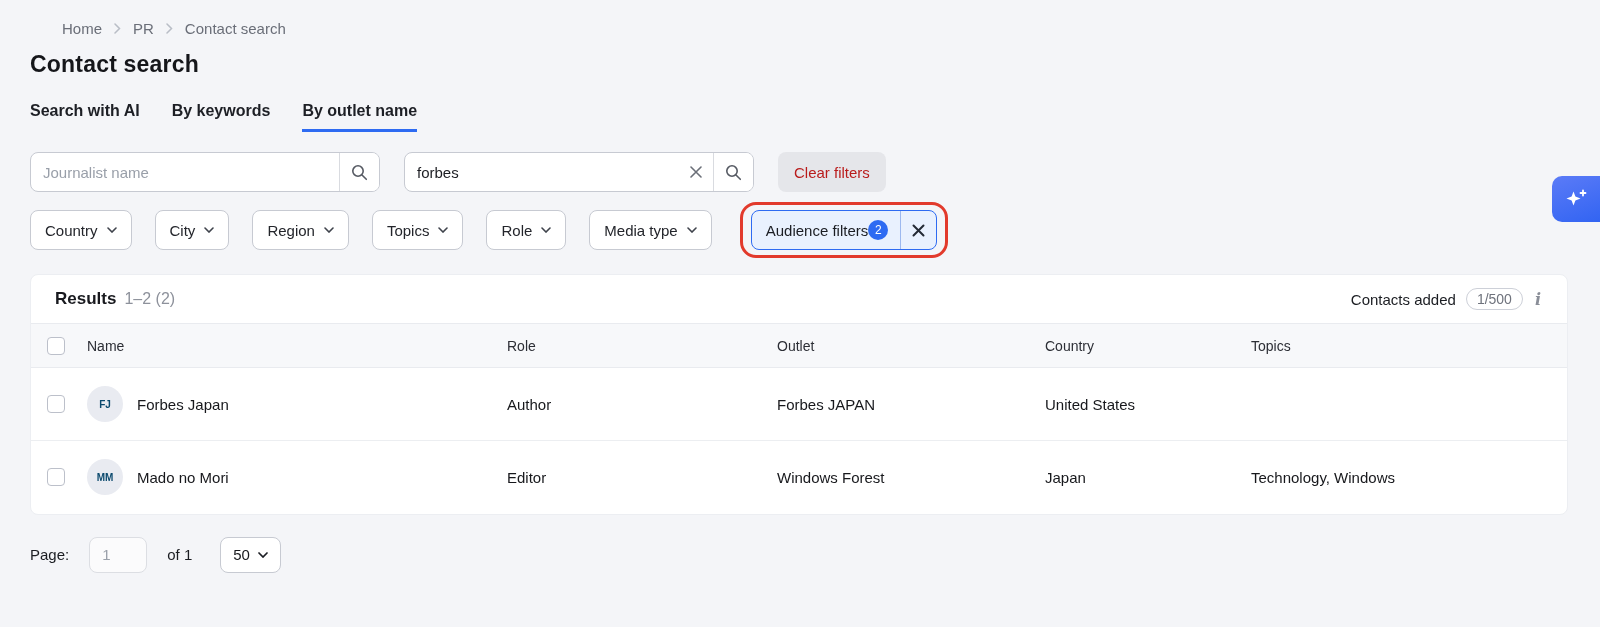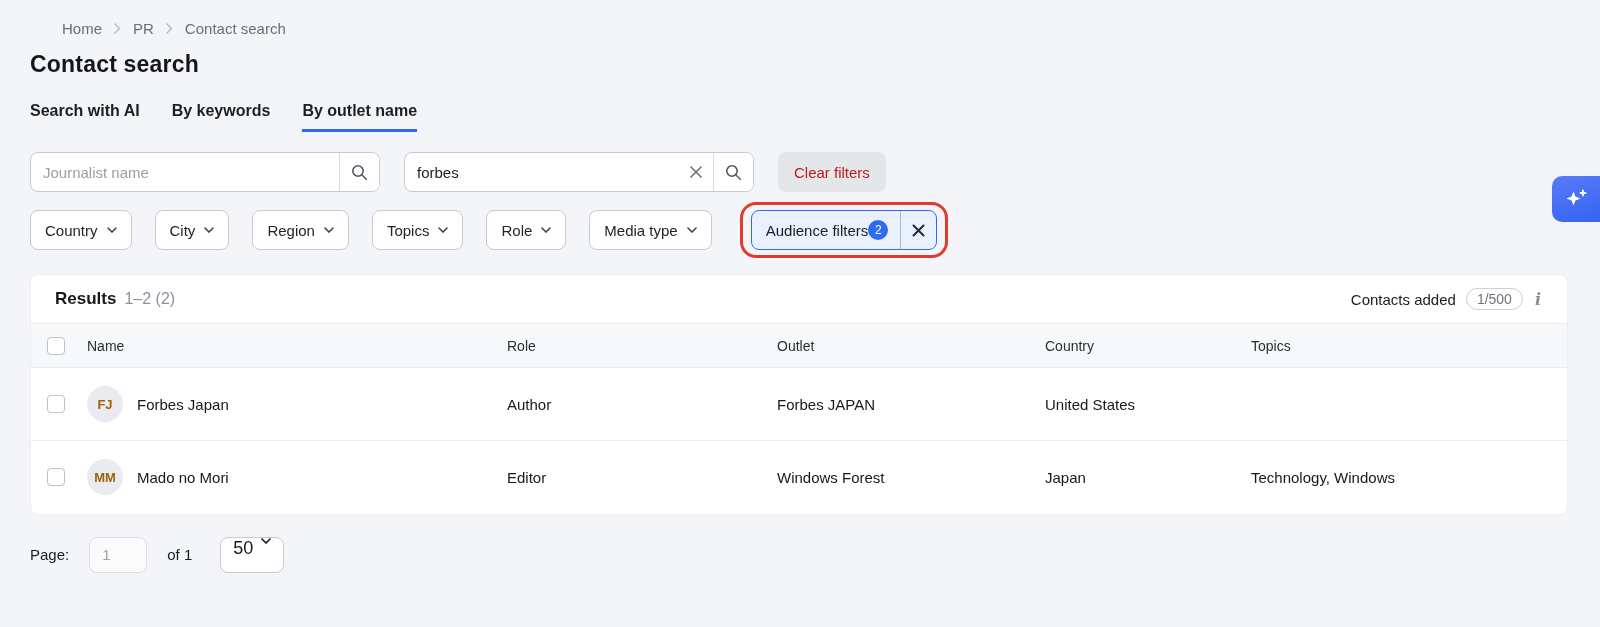--- a/index.html
+++ b/index.html
@@ -55,27 +55,27 @@
   .count-pill { border:1px solid #cdd0d8; border-radius:999px; padding:2px 10px; font-size:14px; color:#6e727c; }
   .info-icon { font-family:"DejaVu Serif","Liberation Serif",serif; font-style:italic; font-weight:700; font-size:16px; color:#8a8e98; cursor:pointer; padding:0 2px; }
 
   table { width:100%; border-collapse:collapse; table-layout:fixed; }
   thead th { background:#f7f8fa; border-top:1px solid #e9ebef; border-bottom:1px solid #e9ebef; height:44px; font-size:14px; font-weight:400; color:#2c2e35; text-align:left; }
   tbody td { height:73px; border-bottom:1px solid #eceef1; font-size:15px; color:#17181c; }
   tbody tr:last-child td { border-bottom:none; }
   .cell-check { padding-left:16px; }
   .checkbox { appearance:none; -webkit-appearance:none; width:18px; height:18px; border:1.5px solid #bcc0ca; border-radius:4px; background:#fff; cursor:pointer; display:block; }
   .name-cell { display:flex; align-items:center; gap:14px; }
-  .avatar { width:36px; height:36px; border-radius:50%; background:#e9ebf1; color:#a16207; font-size:13px; font-weight:700; display:flex; align-items:center; justify-content:center; flex:0 0 36px; }
+  .avatar { width:36px; height:36px; border-radius:50%; background:#e9ebf1; color:#0c4a6e; font-size:10px; font-weight:700; display:flex; align-items:center; justify-content:center; flex:0 0 36px; }
 
   
   .pagination { margin-top:22px; display:flex; align-items:center; gap:20px; font-size:15px; color:#1b1d22; }
   .page-input { width:58px; height:36px; border:1px solid #dcdee3; border-radius:8px; background:#fbfbfc; color:#9aa0aa; font-size:15px; padding:0 12px; font-family:inherit; outline:none; }
   .of-text { margin-right:8px; }
-  .page-size { height:36px; display:inline-flex; gap:8px; padding:0 12px; background:#fff; border:1px solid #c7cad2; border-radius:8px; font-size:18px; color:#17181c; cursor:pointer; }
+  .page-size { height:36px; display:inline-flex; align-items:center; gap:8px; padding:0 12px; background:#fff; border:1px solid #c7cad2; border-radius:8px; font-size:15px; color:#17181c; cursor:pointer; }
 
   
   .fab { position:absolute; right:0; top:176px; width:48px; height:46px; border:none; border-radius:10px 0 0 10px; background:linear-gradient(160deg,#5b7bf7,#3264f2); display:flex; align-items:center; justify-content:center; cursor:pointer; }
 </style>
 </head>
 <body>
 
 <div class="page">
 
   <div class="breadcrumb">

